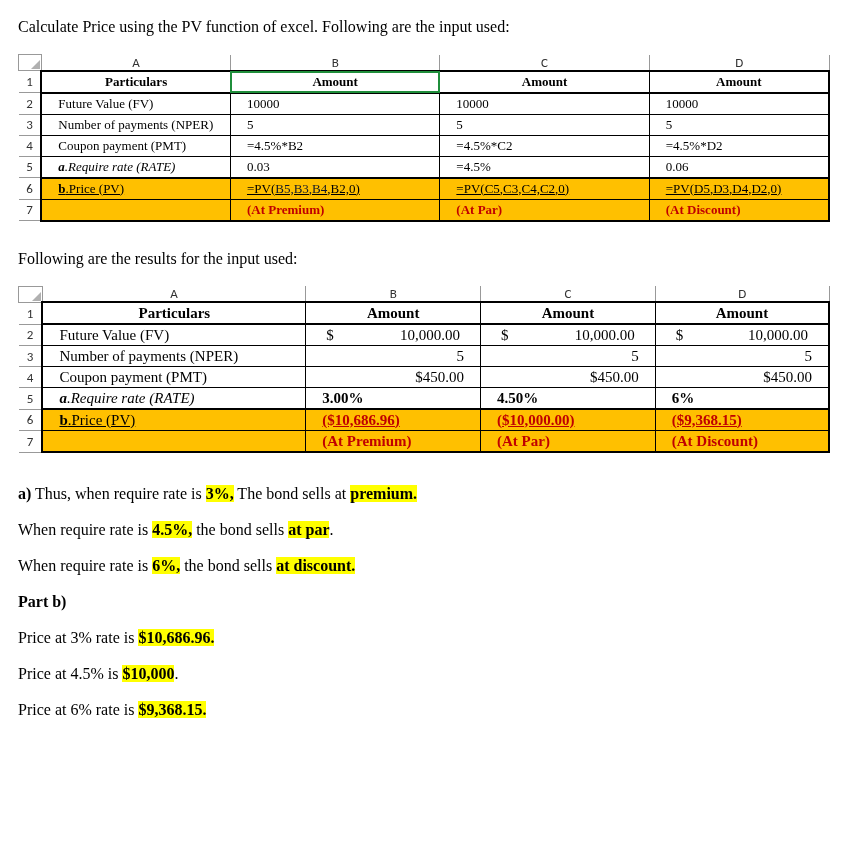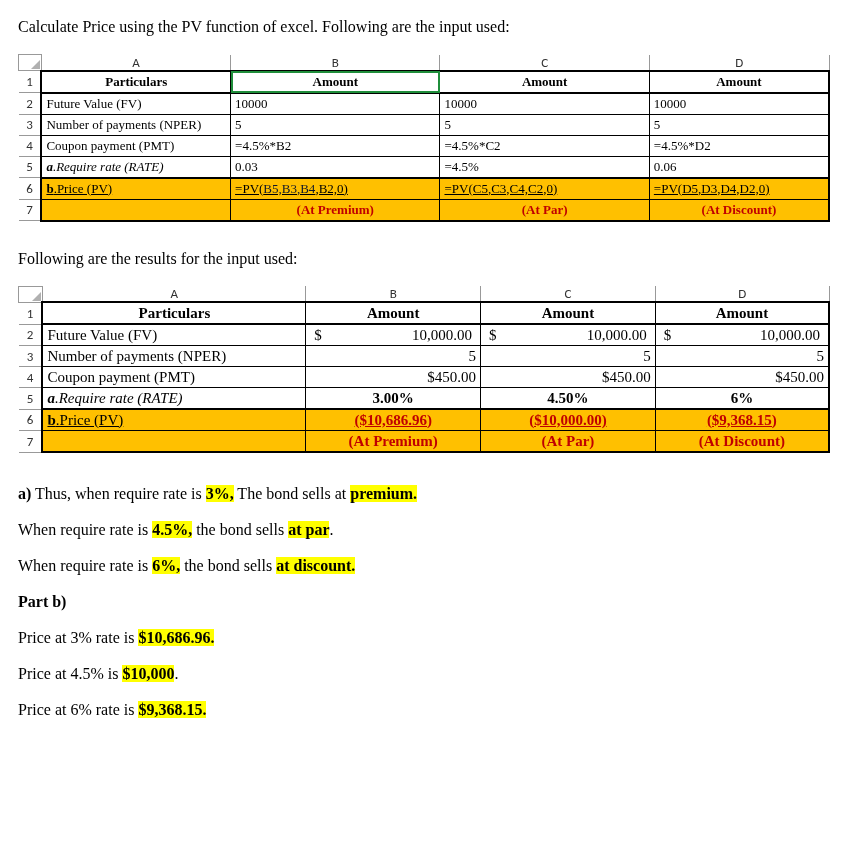--- a/index.html
+++ b/index.html
@@ -39,21 +39,21 @@
     text-align: center;
     border: 1px solid #999;
     border-left: none;
     width: 20px;
     color: #333;
     font-family: Calibri, Arial, sans-serif;
     font-size: 13px;
   }
   .spreadsheet td {
     border: 1px solid #000;
-    padding: 1px 4px;
+    padding: 1px 16px;
     height: 18px;
     vertical-align: middle;
     background: #fff;
   }
   .spreadsheet .hdr {
     text-align: center;
     font-weight: bold;
     border-bottom: 2px solid #000;
     border-top: 2px solid #000;
   }
@@ -68,21 +68,21 @@
     position: absolute;
     right: 1px; bottom: 1px;
     width: 0; height: 0;
     border-left: 9px solid transparent;
     border-bottom: 9px solid #b0b0b0;
   }
   .t1 td { font-size: 13px; }
   .t1 .hdr { font-size: 13px; }
   .t2 td { font-size: 15px; }
   .t2 .hdr { font-size: 15px; }
-  .center { text-align: center; }
+  .center { }
   .right { text-align: right; }
   .bb { border-bottom: 2px solid #000 !important; }
   .br { border-right: 2px solid #000 !important; }
   .bl { border-left: 2px solid #000 !important; }
   .green-border { outline: 2px solid #1f8e3b; outline-offset: -2px; }
 </style>
 </head>
 <body>
 
 <p>Calculate Price using the PV function of excel. Following are the input used:</p>

